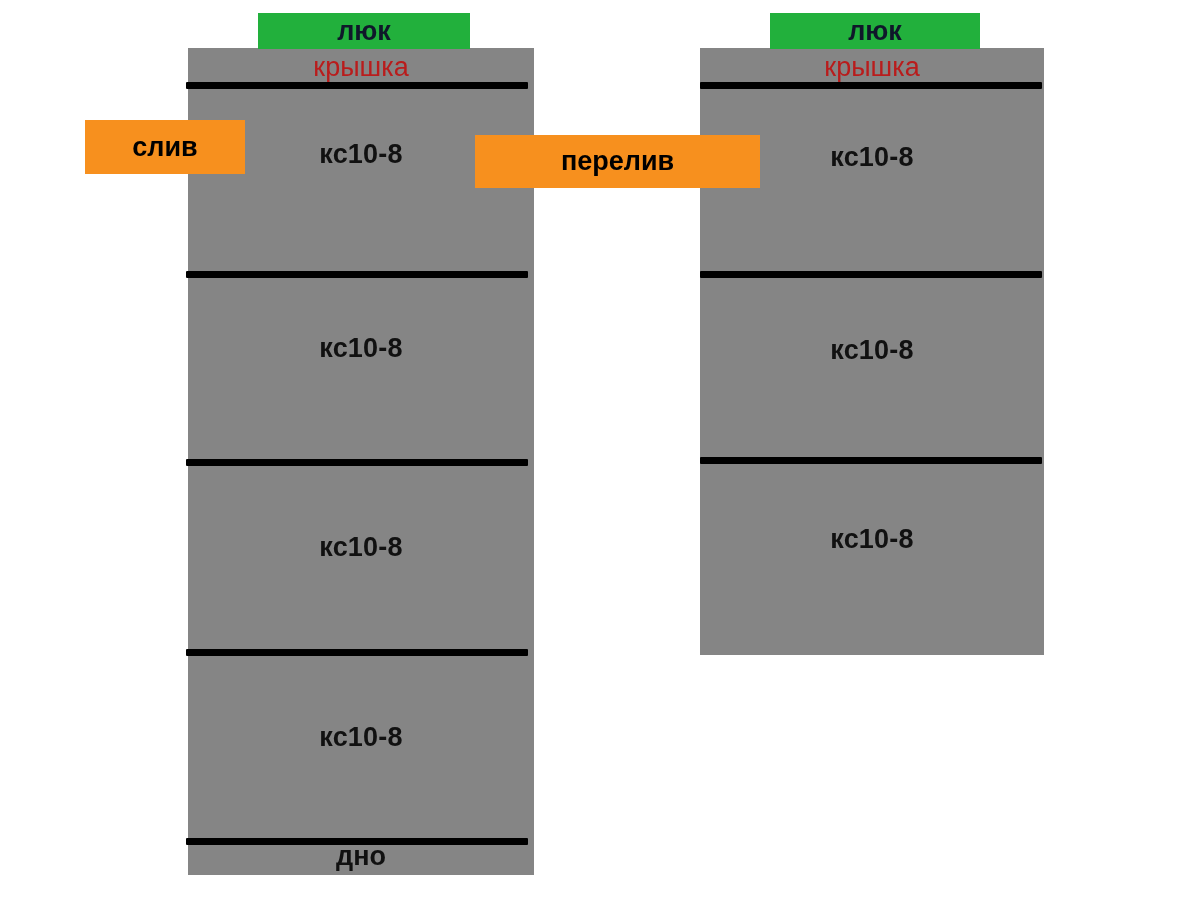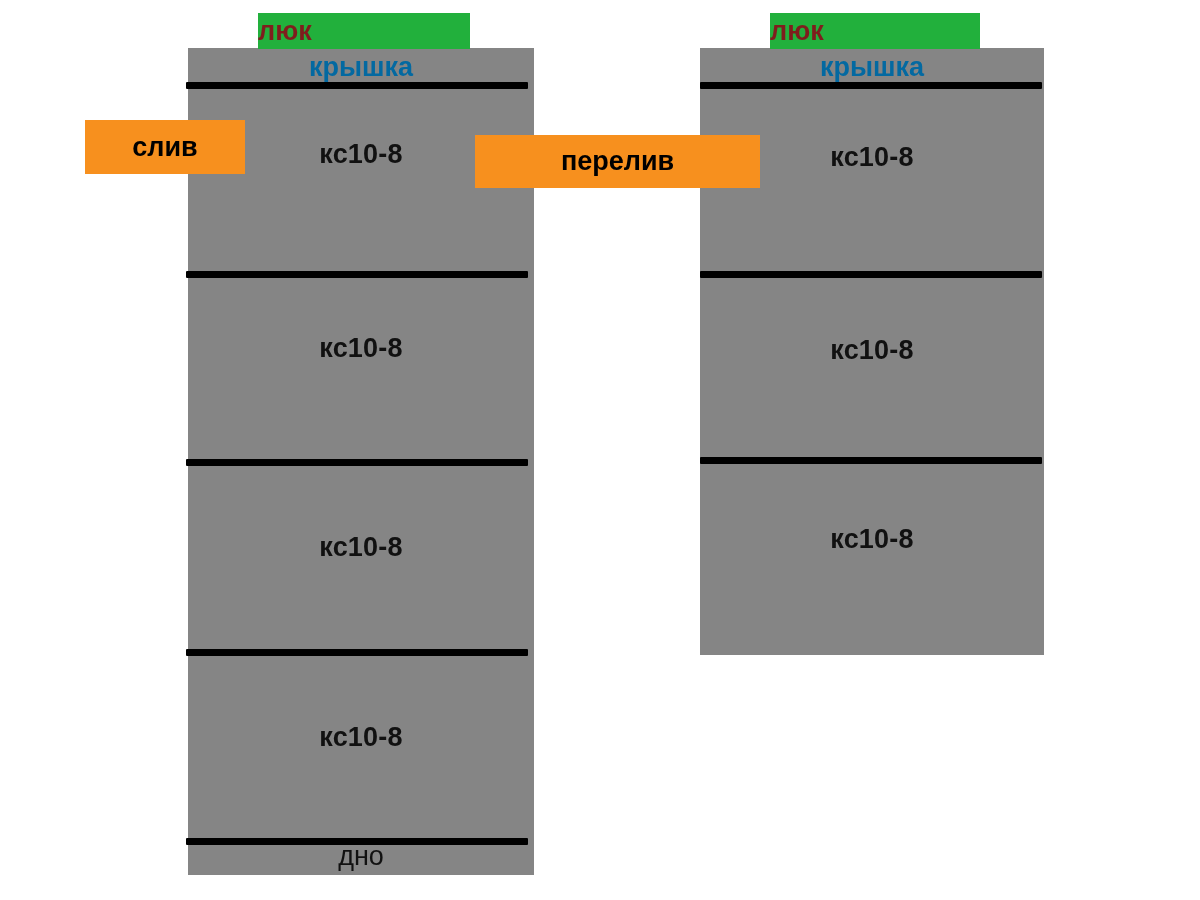--- a/index.html
+++ b/index.html
@@ -44,46 +44,46 @@
     color: #111111;
     letter-spacing: 0.2px;
     white-space: nowrap;
     line-height: 1;
   }
 
   .cap-label {
     position: absolute;
     text-align: center;
     font-size: 27px;
-    font-weight: 700;
-    color: #0369a1;
+    font-weight: 400;
+    color: #b91c1c;
     white-space: nowrap;
     line-height: 1;
   }
 
   .bottom-label {
     position: absolute;
     text-align: center;
     font-size: 27px;
-    font-weight: 400;
+    font-weight: 700;
     color: #111111;
     white-space: nowrap;
     line-height: 1;
   }
 
   
   .hatch {
     position: absolute;
     background: #22b03c;
-    color: #7f1d1d;
+    color: #0f172a;
     font-size: 27px;
     font-weight: 700;
     display: flex;
     align-items: center;
-    justify-content: flex-start;
+    justify-content: center;
     line-height: 1;
   }
 
   
   .pipe {
     position: absolute;
     background: #f7901e;
     color: #000000;
     font-size: 27px;
     font-weight: 700;

